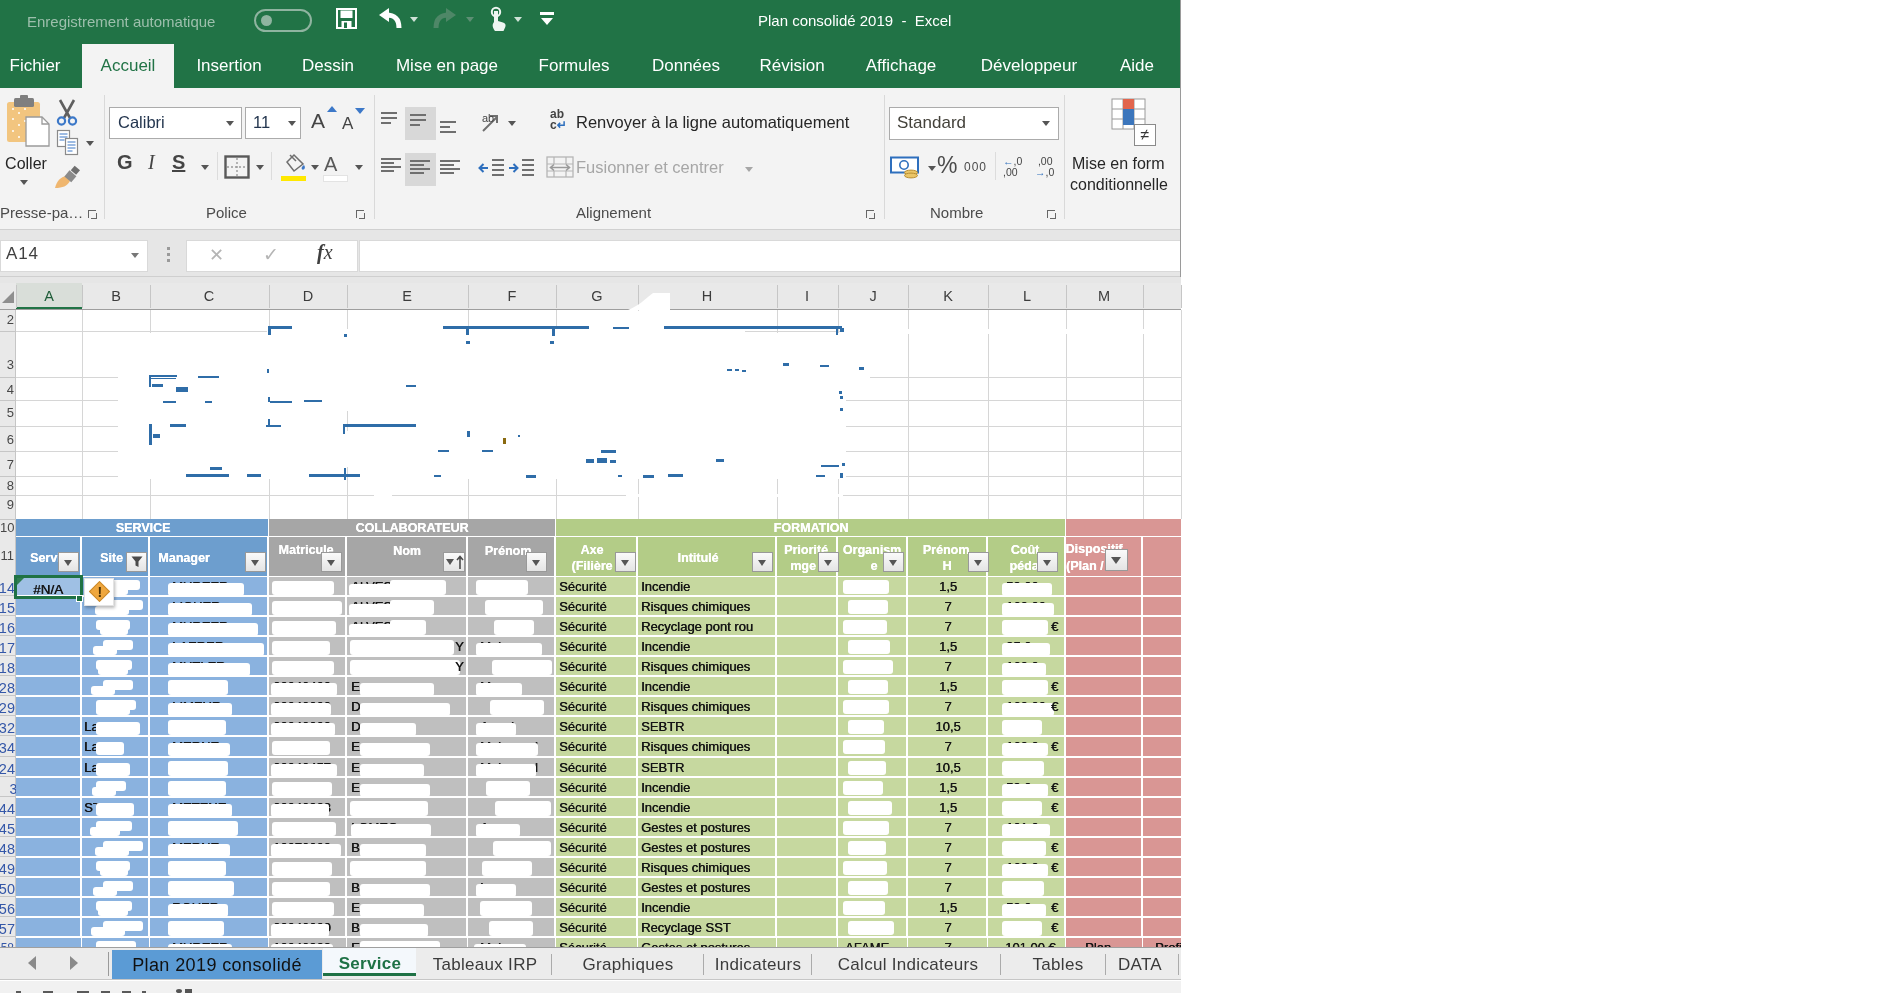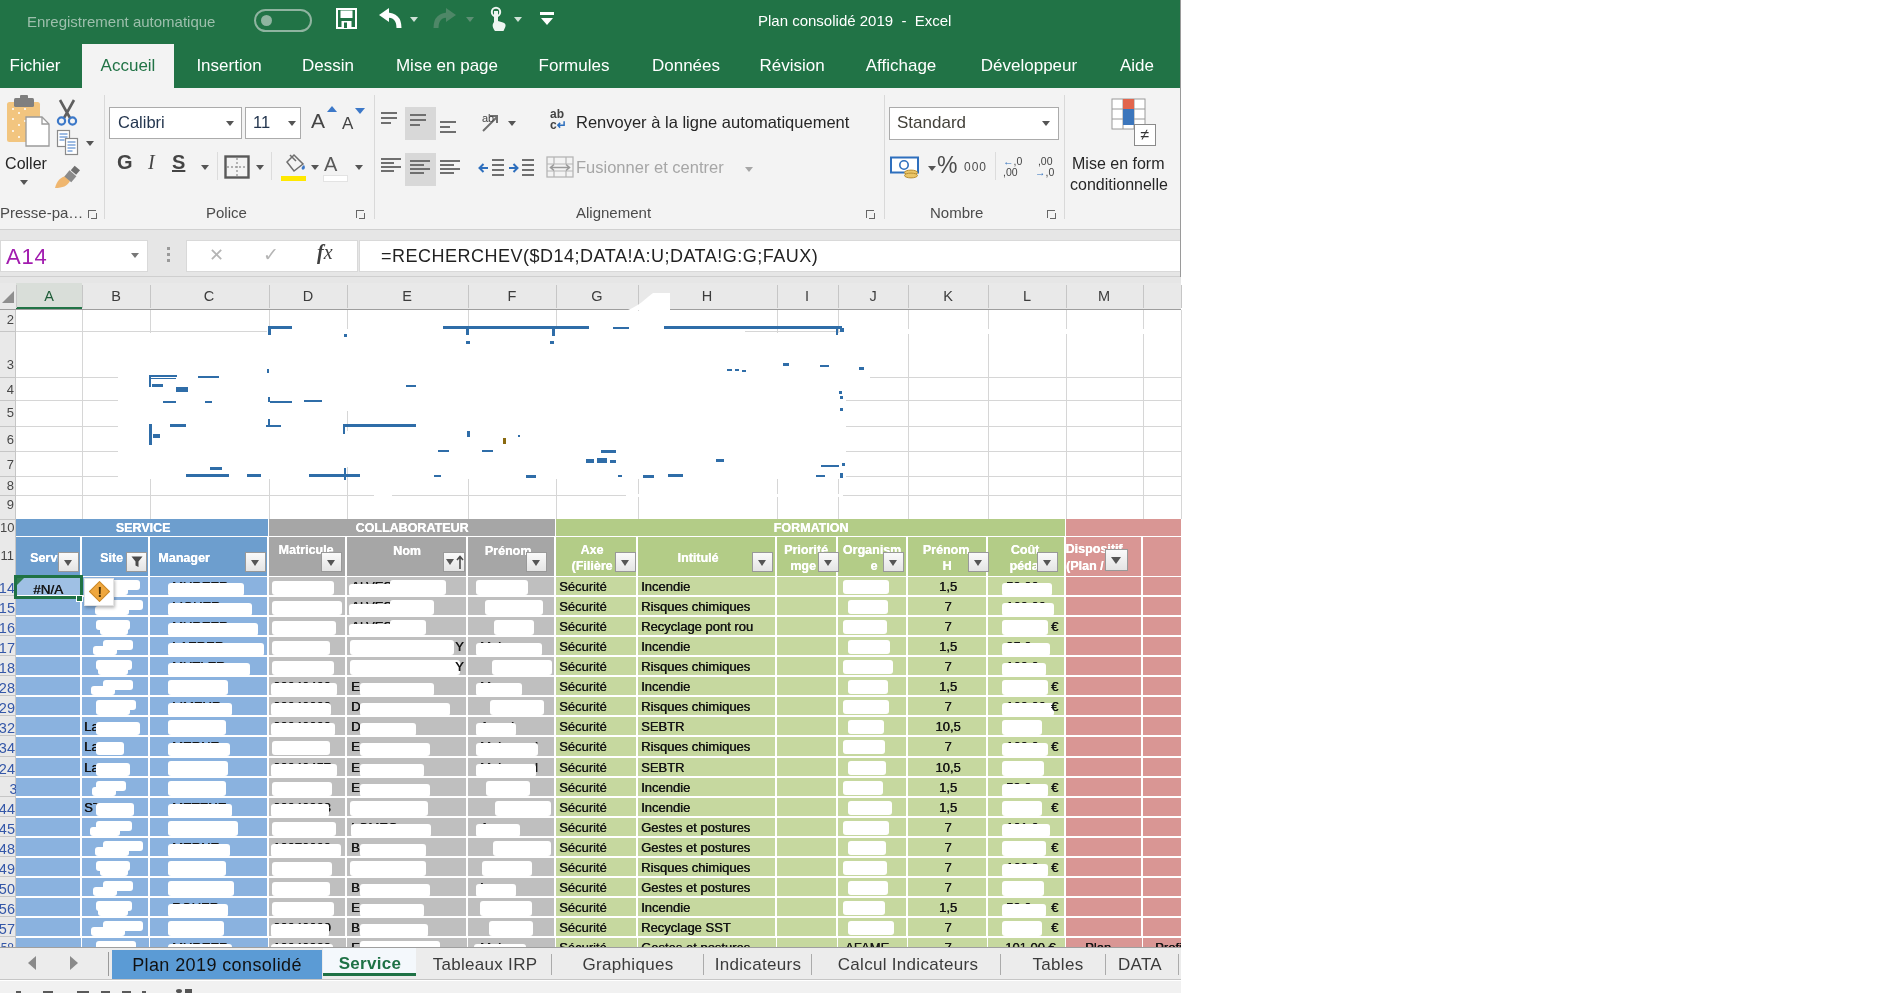--- a/index.html
+++ b/index.html
@@ -220,29 +220,28 @@
 <path d="M12 1 v30 M23 1 v30 M1 11 h33 M1 21 h33" stroke="#9a9a9a"></path>
 <rect x="12" y="1" width="11" height="10" fill="#e2654d"></rect>
 <rect x="12" y="11" width="11" height="10" fill="#3c76bc"></rect>
 <rect x="12" y="21" width="11" height="6" fill="#3c76bc"></rect>
 </svg>
 <div class="ab" style="left:1134px;top:124px;width:22px;height:22px;background:#fff;border:1px solid #8a8a8a;font-size:16px;color:#333;text-align:center;line-height:20px">≠</div>
 <div class="ab" style="left:1072px;top:155px;font-size:16px;color:#262626;width:109px;overflow:hidden;white-space:nowrap">Mise en form</div>
 <div class="ab" style="left:1070px;top:176px;font-size:16px;color:#262626;width:111px;overflow:hidden;white-space:nowrap">conditionnelle</div>
 <div class="ab" style="left:0;top:230px;width:1181px;height:47px;background:#e6e6e6;border-bottom:1px solid #cfcfcf"></div>
 <div class="ab" style="left:0;top:240px;width:148px;height:32px;background:#fff;border:1px solid #d9d9d9"></div>
-<div class="ab" style="left:6px;top:244px;font-size:22px;color:#a21caf;letter-spacing:.8px">A14</div>
+<div class="ab" style="left:6px;top:244px;font-size:17px;color:#404040;letter-spacing:.8px">A14</div>
 <div class="dd" style="left:131px;top:253px;border-top-color:#777"></div>
 <div class="ab" style="left:167px;top:247px;width:3px;height:3px;background:#9a9a9a;box-shadow:0 6px #9a9a9a,0 12px #9a9a9a"></div>
 <div class="ab" style="left:186px;top:240px;width:172px;height:32px;background:#fff;border:1px solid #d9d9d9"></div>
 <div class="ab" style="left:209px;top:244px;font-size:18px;color:#b5b5b5">✕</div>
 <div class="ab" style="left:263px;top:243px;font-size:19px;color:#b5b5b5">✓</div>
 <div class="ab" style="left:317px;top:241px;font-size:20px;color:#3f3f3f;font-style:italic;font-family:'Liberation Serif',serif"><b>f</b>x</div>
 <div class="ab" style="left:359px;top:240px;width:822px;height:32px;background:#fff;border:1px solid #d9d9d9"></div>
-<div class="ab" style="left:381px;top:246px;font-size:18px;color:#222;letter-spacing:.5px">=RECHERCHEV($D14;DATA!A:U;DATA!G:G;FAUX)</div>
 <div class="ab" style="left:0;top:277px;width:1181px;height:33px;background:#e6e6e6"></div>
 <div class="ab" style="left:0;top:283px;width:1181px;height:27px;background:#e9e9e9;border-bottom:1px solid #9e9e9e"></div>
 <div class="ab" style="left:2px;top:291px;width:0;height:0;border-left:12px solid transparent;border-bottom:12px solid #8f8f8f"></div>
 <div class="ab" style="left:16px;top:283px;width:66px;height:26px;background:#d9ded9;border-bottom:2.5px solid #217346"></div>
 <div class="ab" style="left:49px;top:288px;transform:translateX(-50%);font-size:14.5px;color:#1e5c38">A</div>
 <div class="ab" style="left:116px;top:288px;transform:translateX(-50%);font-size:14.5px;color:#3d3d3d">B</div>
 <div class="ab" style="left:209px;top:288px;transform:translateX(-50%);font-size:14.5px;color:#3d3d3d">C</div>
 <div class="ab" style="left:308px;top:288px;transform:translateX(-50%);font-size:14.5px;color:#3d3d3d">D</div>
 <div class="ab" style="left:407px;top:288px;transform:translateX(-50%);font-size:14.5px;color:#3d3d3d">E</div>
 <div class="ab" style="left:512px;top:288px;transform:translateX(-50%);font-size:14.5px;color:#3d3d3d">F</div>

